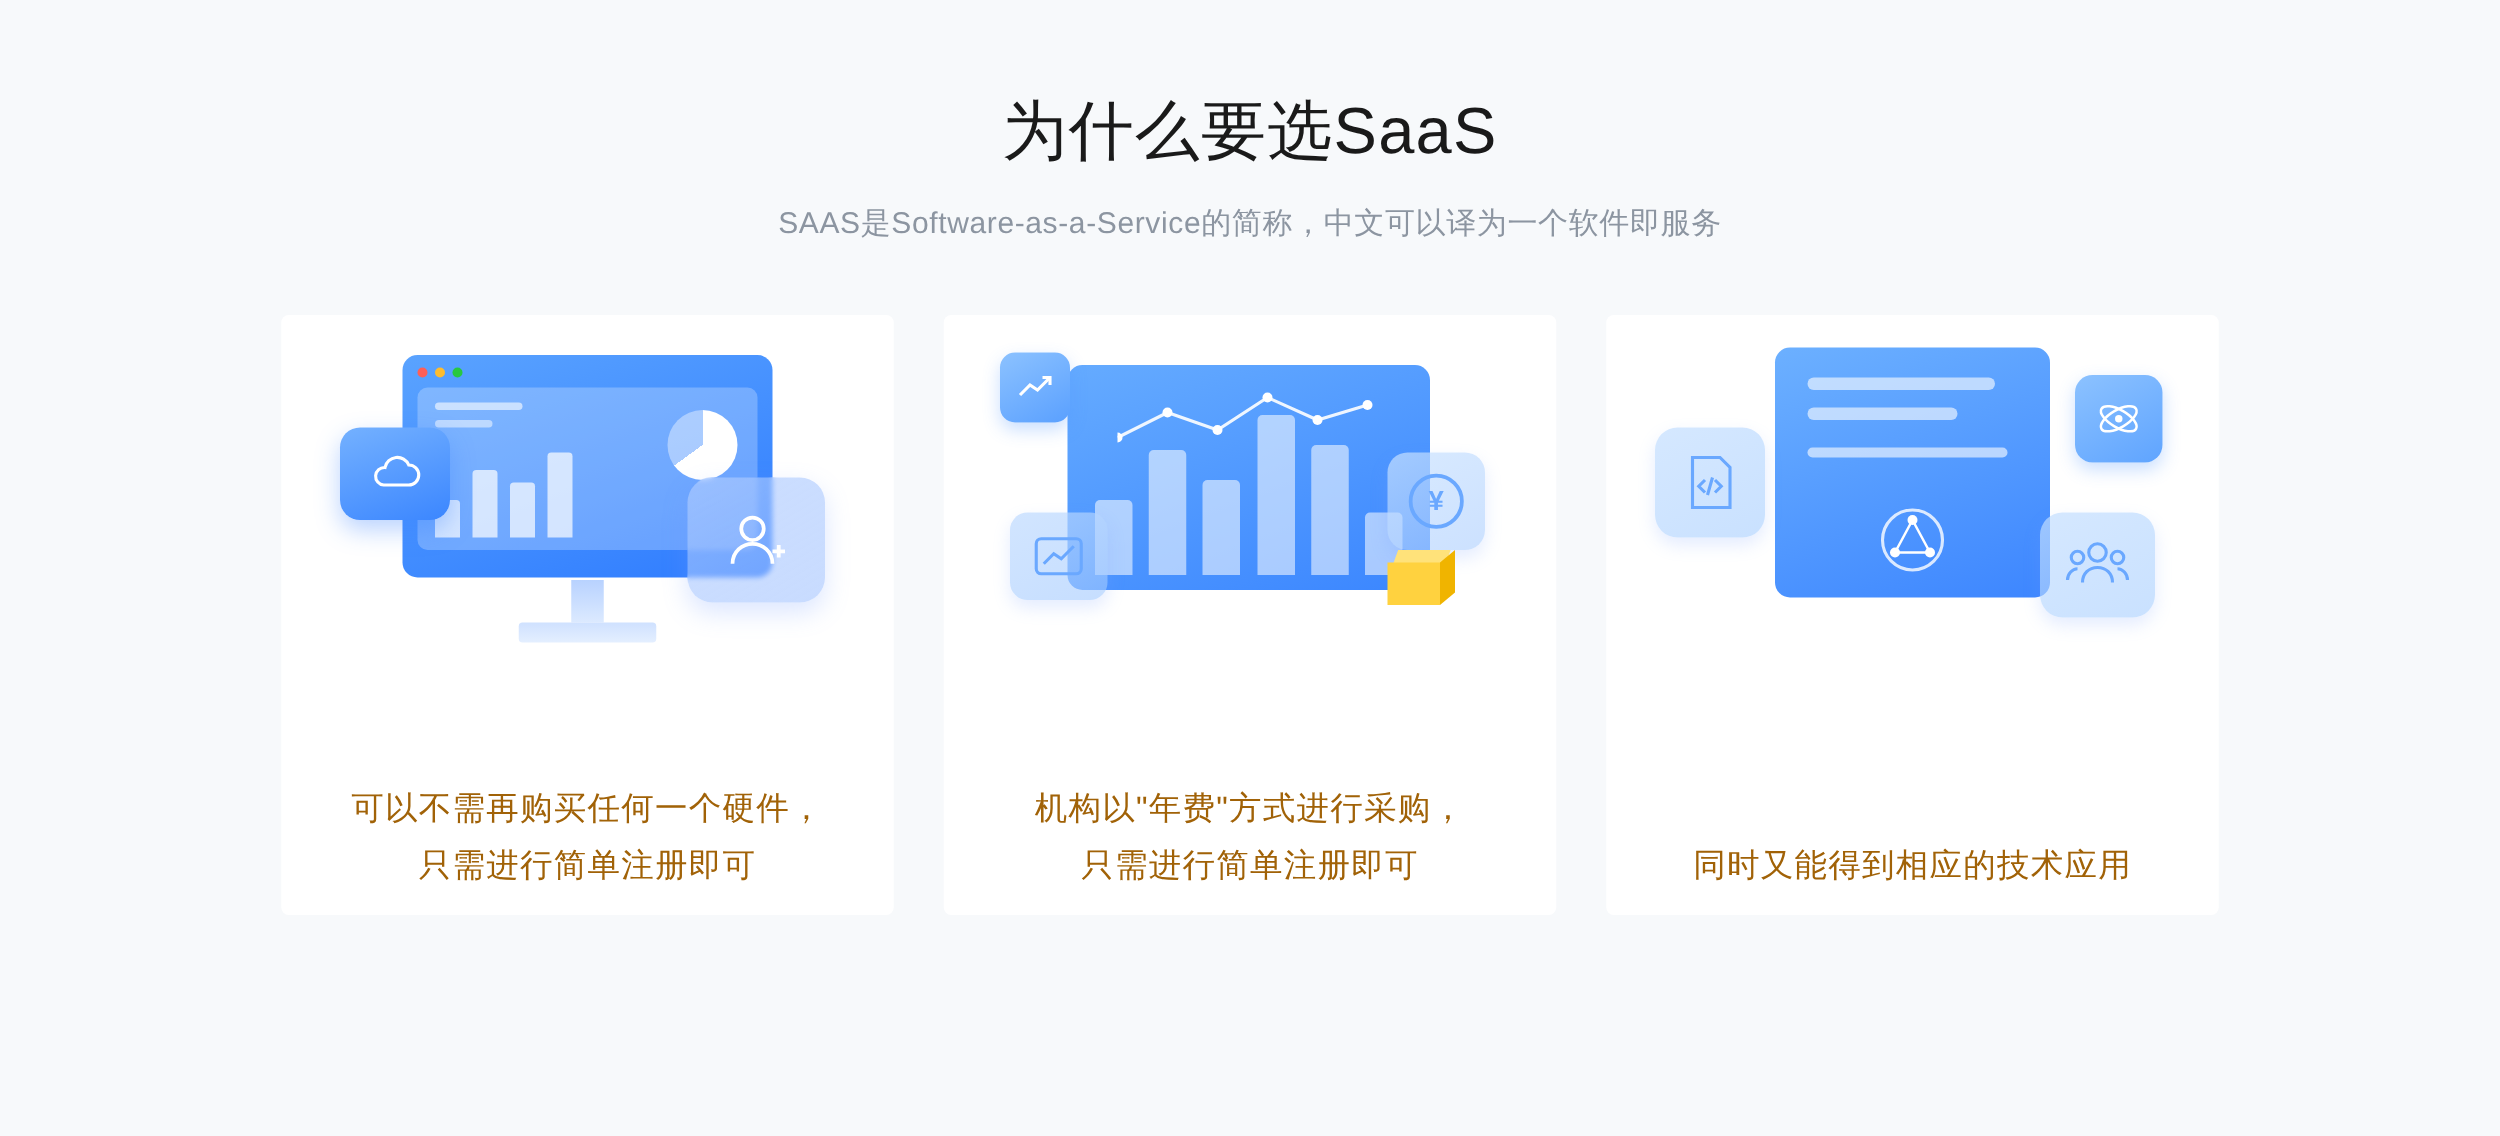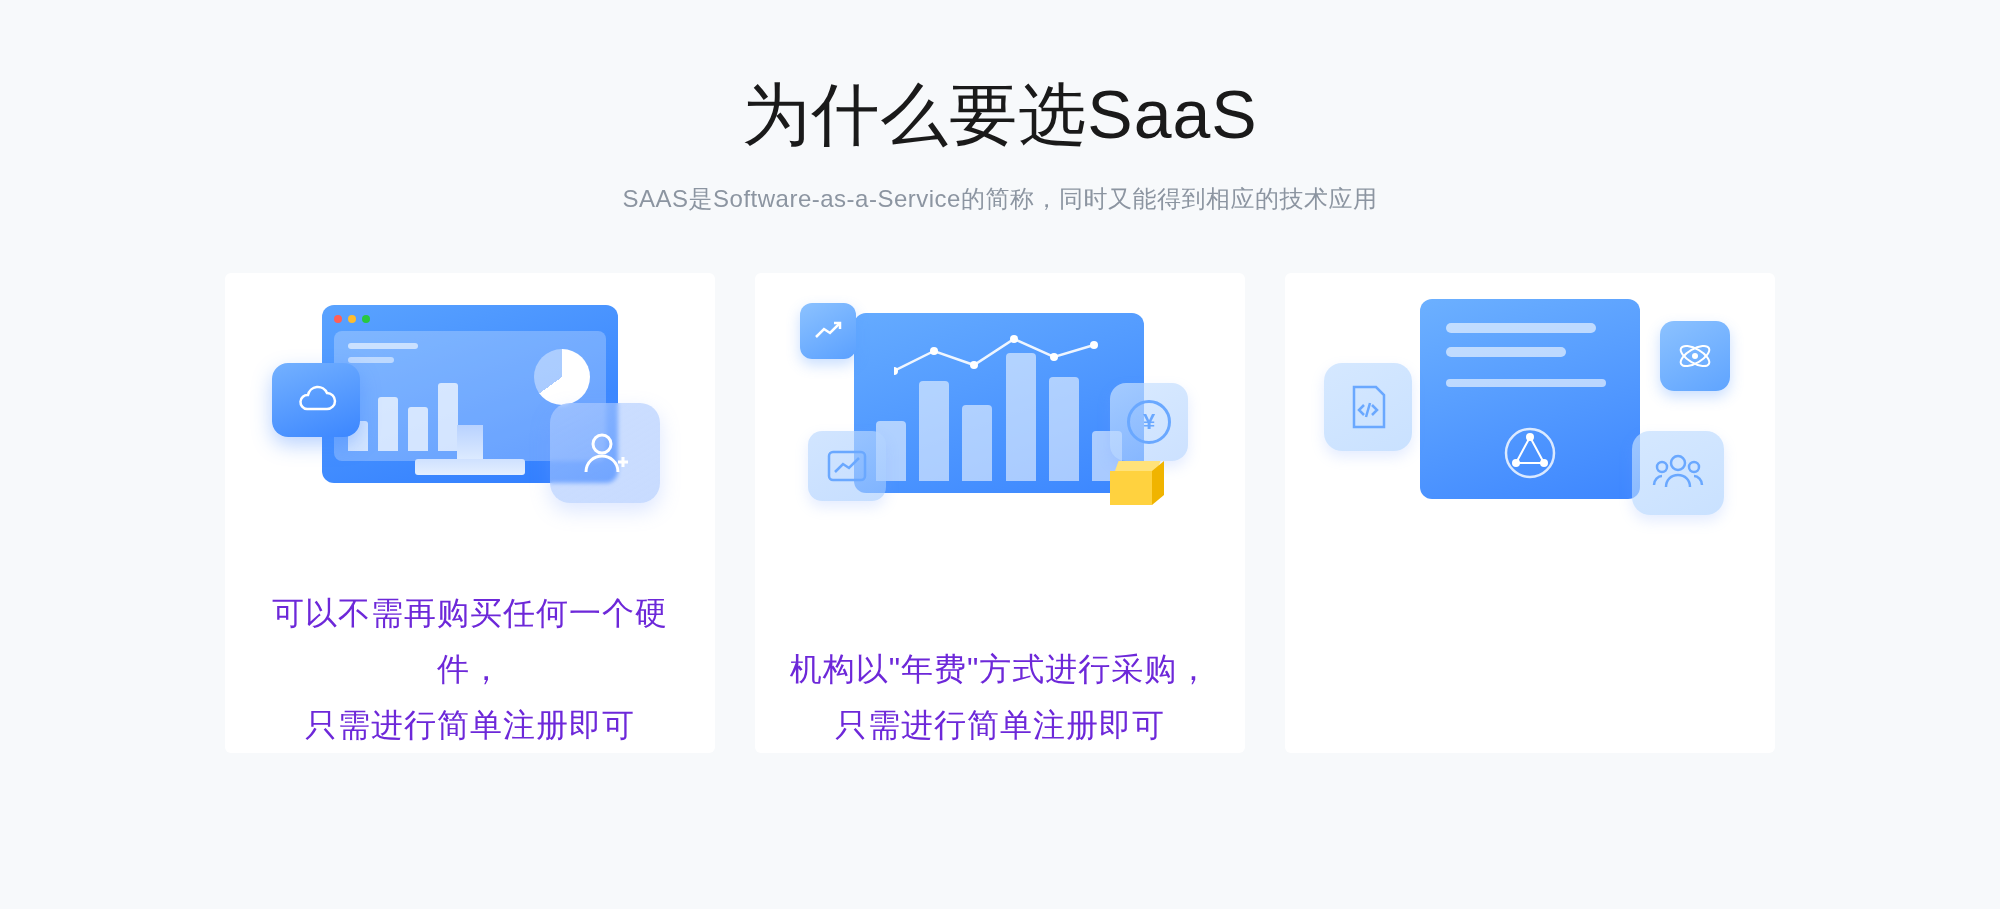--- a/index.html
+++ b/index.html
@@ -9,21 +9,21 @@
     width: 2000px;
     height: 909px;
     overflow: hidden;
   }
   .container {
     width: 100%;
     padding-top: 70px;
     text-align: center;
   }
   .title {
-    font-size: 68px;
+    font-size: 52px;
     font-weight: 500;
     color: #1a1a1a;
     letter-spacing: 1px;
   }
   .subtitle {
     font-size: 24px;
     color: #8c95a1;
     margin-top: 22px;
     letter-spacing: 0.5px;
   }
@@ -43,22 +43,22 @@
     display: flex;
     flex-direction: column;
     align-items: center;
   }
   .illus {
     width: 340px;
     height: 230px;
     position: relative;
   }
   .desc {
-    font-size: 32px;
-    color: #6d28d9;
+    font-size: 26px;
+    color: #a16207;
     line-height: 1.75;
     margin-top: 110px;
     padding: 0 30px;
     letter-spacing: 1px;
   }
 
   
   .monitor-base { position:absolute; left:50%; bottom:0; transform:translateX(-50%); width:110px; height:16px; background:linear-gradient(180deg,#cfe1ff,#e4efff); border-radius:3px; }
   .monitor-stand { position:absolute; left:50%; bottom:16px; transform:translateX(-50%); width:26px; height:34px; background:linear-gradient(180deg,#b8d2ff,#dceaff); }
   .monitor-frame { position:absolute; left:22px; top:0; width:296px; height:178px; background:linear-gradient(160deg,#5aa3ff,#2f7cff); border-radius:12px; padding:10px 12px 12px 12px; }
@@ -98,21 +98,21 @@
   .code-badge { position:absolute; left:-36px; top:58px; width:88px; height:88px; border-radius:18px; background:linear-gradient(150deg,rgba(195,222,255,0.7),rgba(165,205,255,0.6)); display:flex; align-items:center; justify-content:center; box-shadow:0 6px 14px rgba(120,160,255,0.2); }
   .atom-badge { position:absolute; right:-30px; top:16px; width:70px; height:70px; border-radius:14px; background:linear-gradient(150deg,#8cc2ff,#5fa4ff); display:flex; align-items:center; justify-content:center; box-shadow:0 6px 14px rgba(80,150,255,0.3); }
   .people-badge { position:absolute; right:-24px; top:126px; width:92px; height:84px; border-radius:18px; background:linear-gradient(150deg,rgba(195,222,255,0.7),rgba(165,205,255,0.6)); display:flex; align-items:center; justify-content:center; box-shadow:0 6px 14px rgba(120,160,255,0.2); }
 
 </style>
 </head>
 <body>
 
 <div class="container">
   <h1 class="title">为什么要选SaaS</h1>
-  <p class="subtitle">SAAS是Software-as-a-Service的简称，同时又能得到相应的技术应用</p>
+  <p class="subtitle">SAAS是Software-as-a-Service的简称，中文可以译为一个软件即服务</p>
 
   <div class="cards">
 
     <div class="card">
       <div class="illus">
         <div class="monitor-frame">
           <div class="mf-dots">
               <span class="d1"></span>
               <span class="d2"></span>
               <span class="d3"></span>
@@ -233,17 +233,18 @@
               <path d="M14 36c0-7 5-12 12-12s12 5 12 12" fill="none" stroke="#6aa8ff" stroke-width="2.5"></path>
               <circle cx="10" cy="16" r="5" fill="none" stroke="#6aa8ff" stroke-width="2.5"></circle>
               <path d="M2 34c0-5 4-9 8-9" fill="none" stroke="#6aa8ff" stroke-width="2.5"></path>
               <circle cx="42" cy="16" r="5" fill="none" stroke="#6aa8ff" stroke-width="2.5"></circle>
               <path d="M50 34c0-5-4-9-8-9" fill="none" stroke="#6aa8ff" stroke-width="2.5"></path>
             </svg>
         </div>
       </div>
       <p class="desc">
         <br>
+        <span>同时又能得到相应的技术应用</span>
       </p>
     </div>
 
   </div>
 </div>
 
 </body></html>

